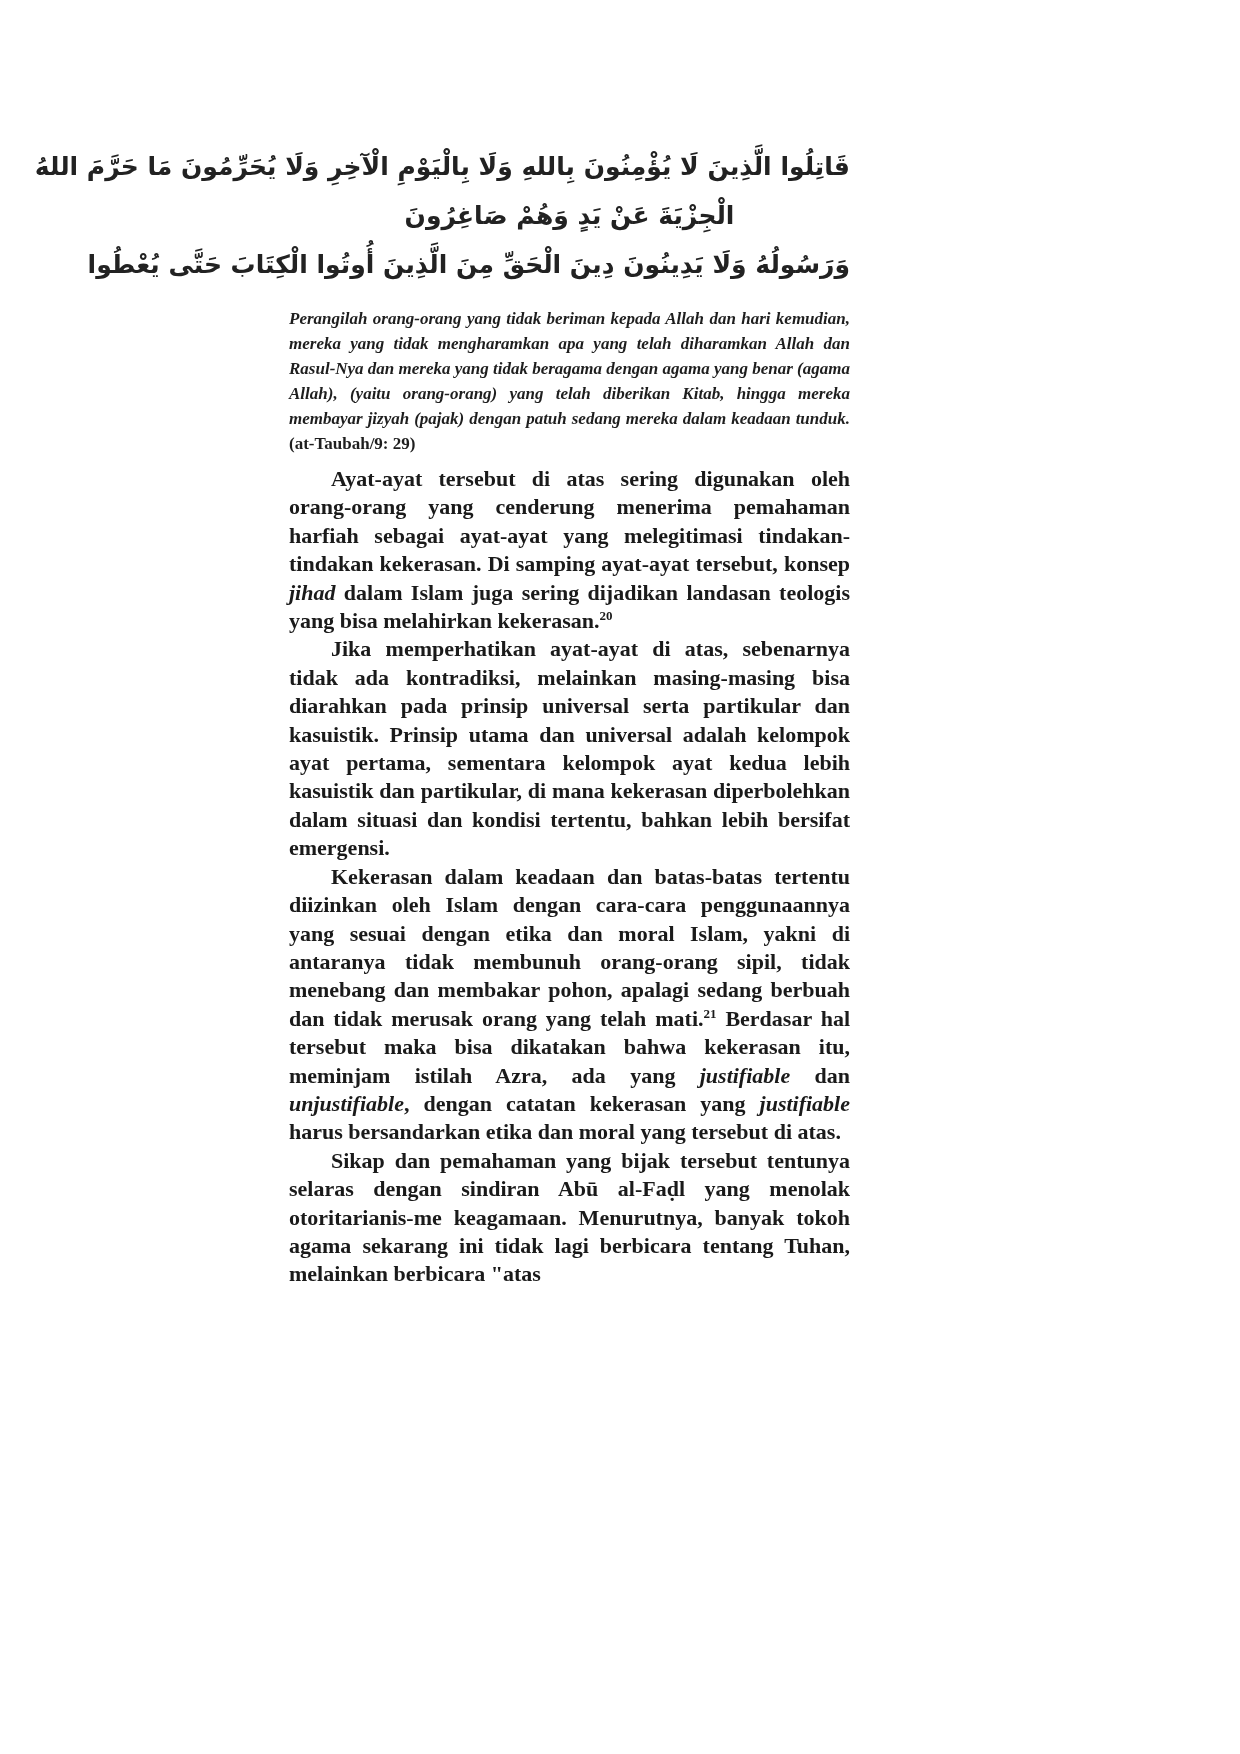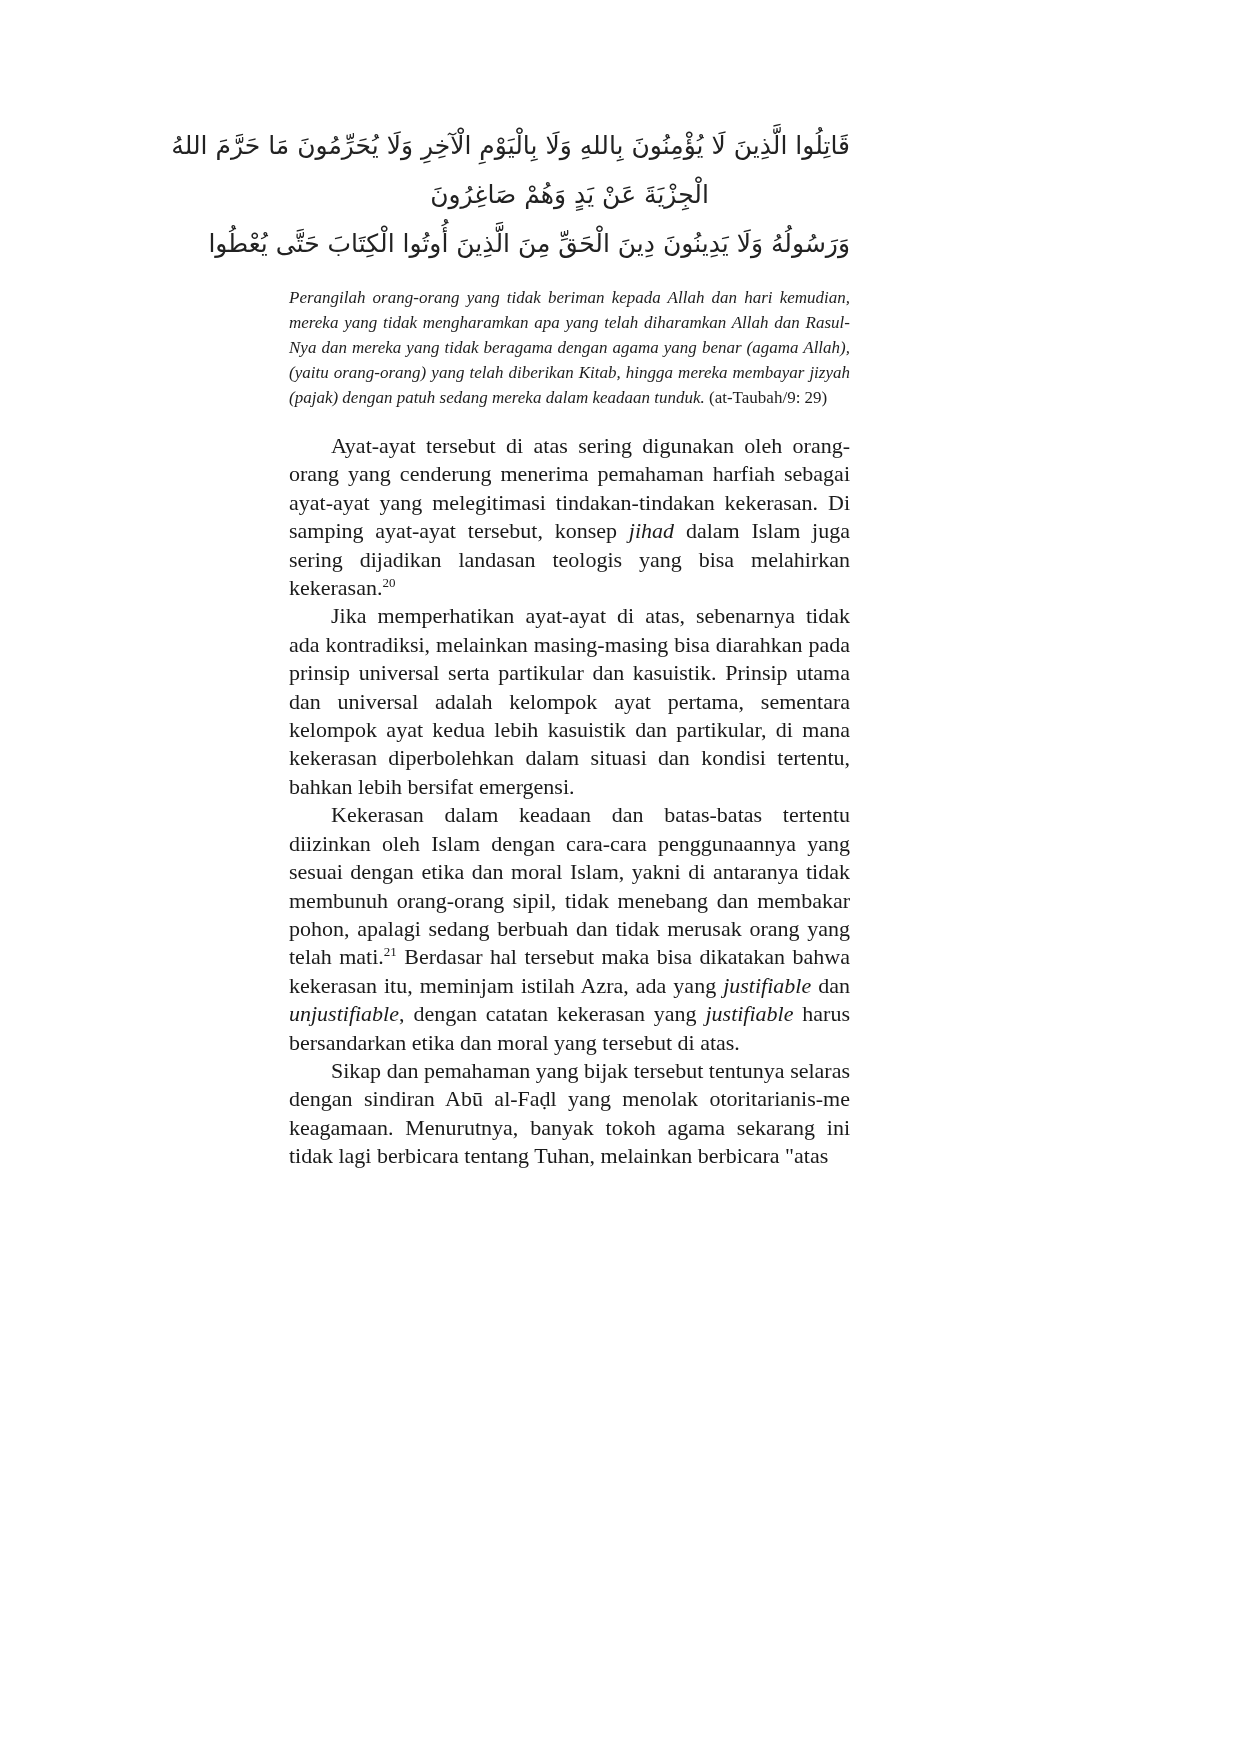--- a/index.html
+++ b/index.html
@@ -9,22 +9,23 @@
     height: 1754px;
     margin: 0 auto;
     background: #ffffff;
     color: #1c1c1c;
     font-family: "Liberation Serif", serif;
     overflow: hidden;
   }
   .content {
     position: absolute;
     left: 289px;
-    top: 121px;
+    top: 142px;
     width: 561px;
+    font-weight: bold;
   }
   .arabic {
     direction: rtl;
     font-family: "DejaVu Sans", sans-serif;
     font-size: 25px;
     line-height: 49px;
     text-align: center;
     color: #222;
   }
   .arabic .line { white-space: nowrap; }
@@ -38,21 +39,21 @@
   .translation .cite { font-style: normal; }
   .it { font-style: italic; }
   .body-p {
     margin: 0;
     font-size: 22px;
     line-height: 28.4px;
     text-align: justify;
     text-indent: 42px;
     color: #1a1a1a;
   }
-  .body-p:first-of-type { margin-top: 22px; }
+  .body-p:first-of-type { margin-top: 9px; }
   sup.fn {
     font-size: 13px;
     line-height: 0;
     vertical-align: super;
   }
   .footer {
     position: absolute;
     left: 289px;
     top: 1242px;
     width: 561px;

